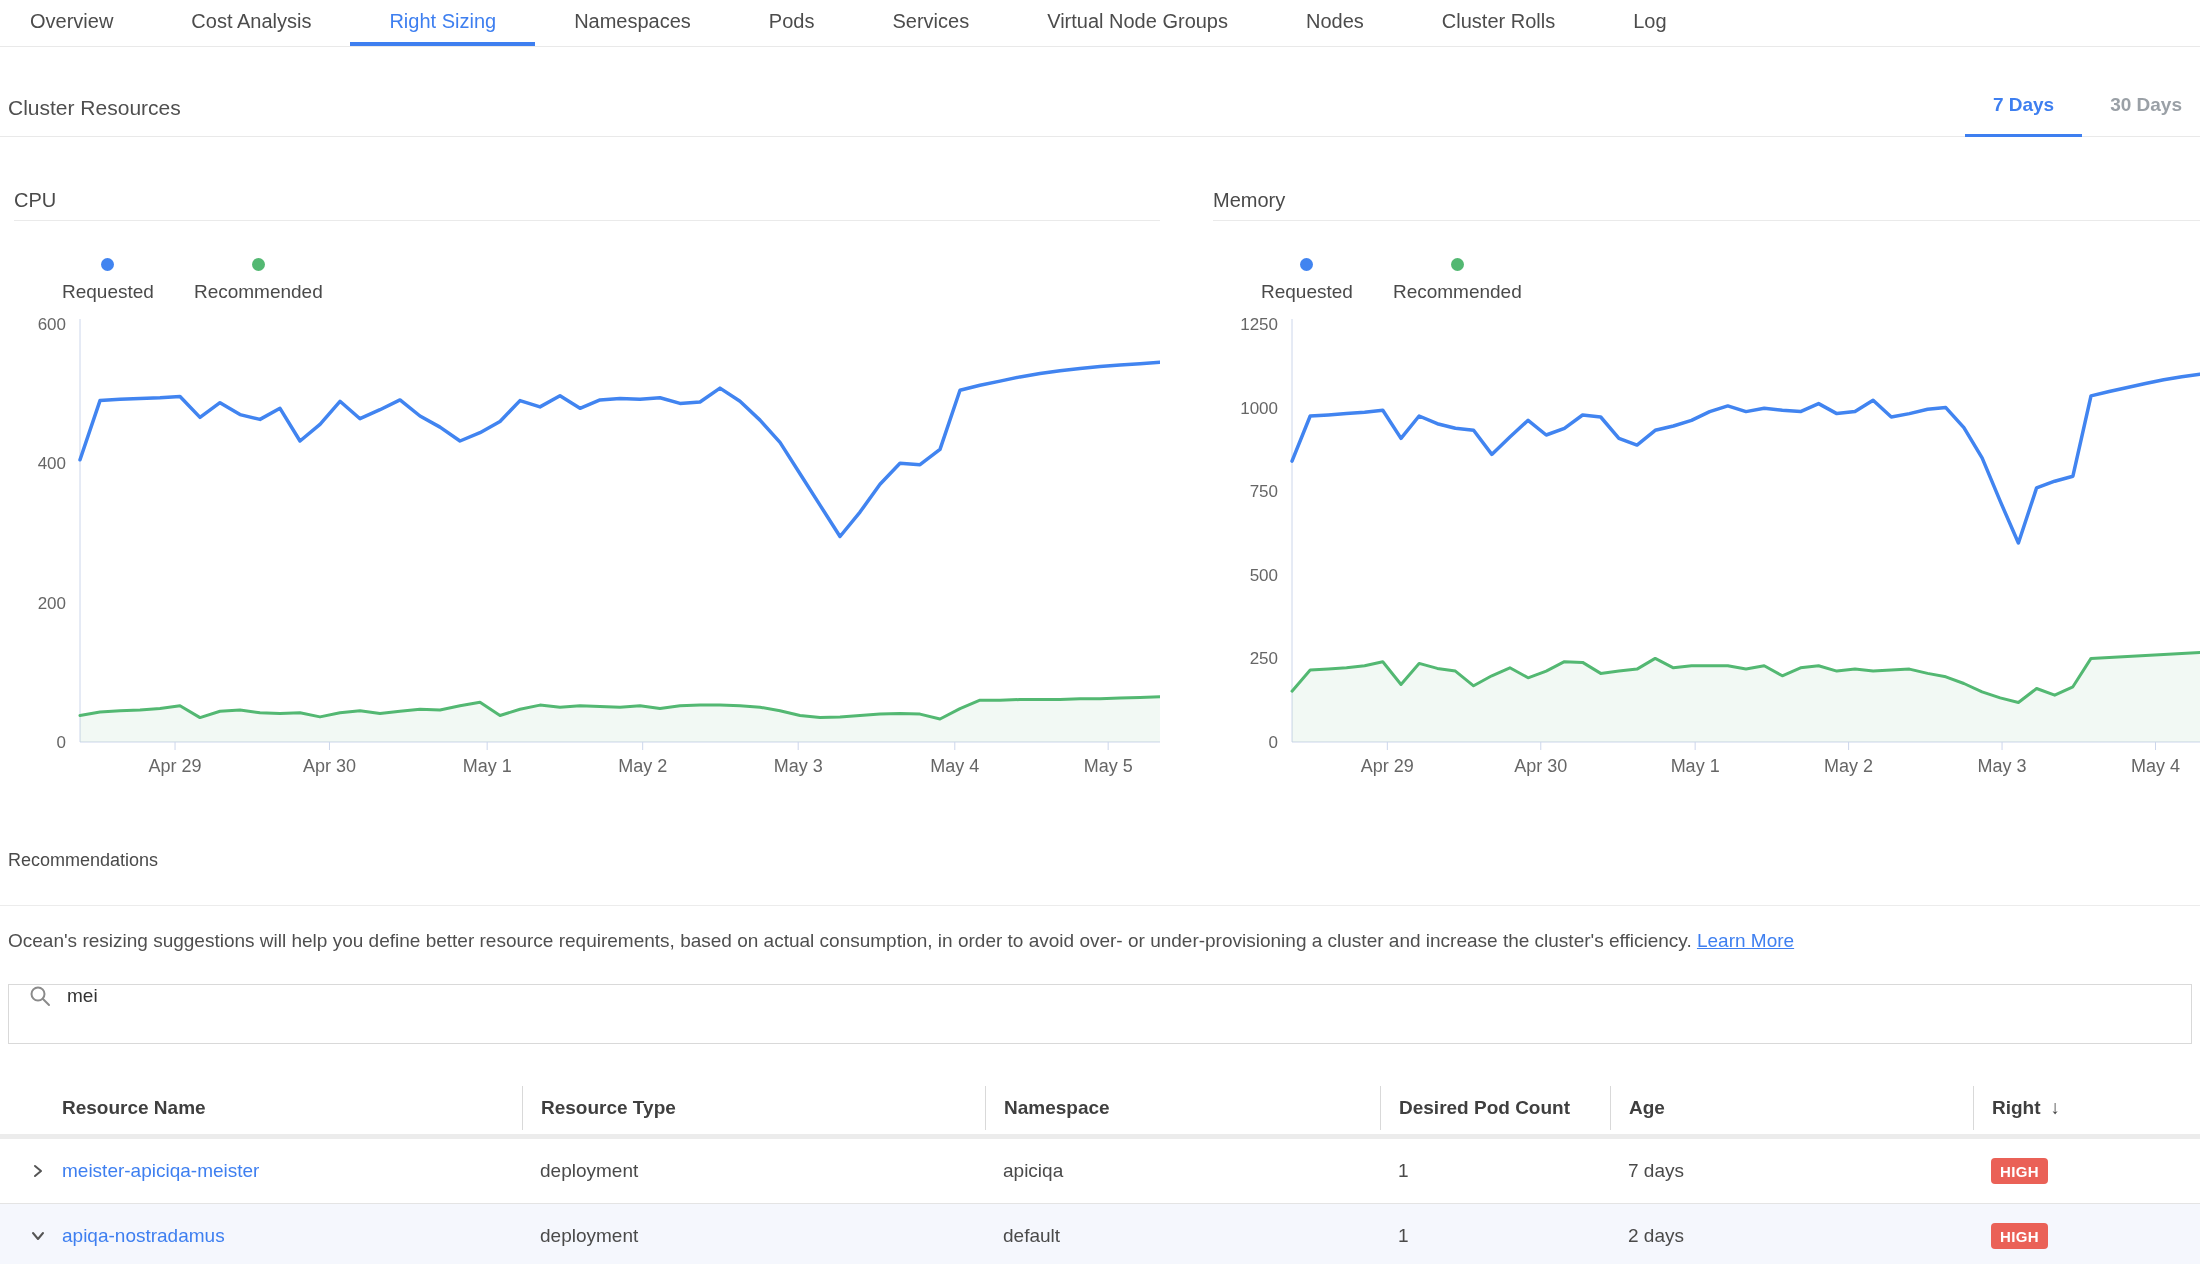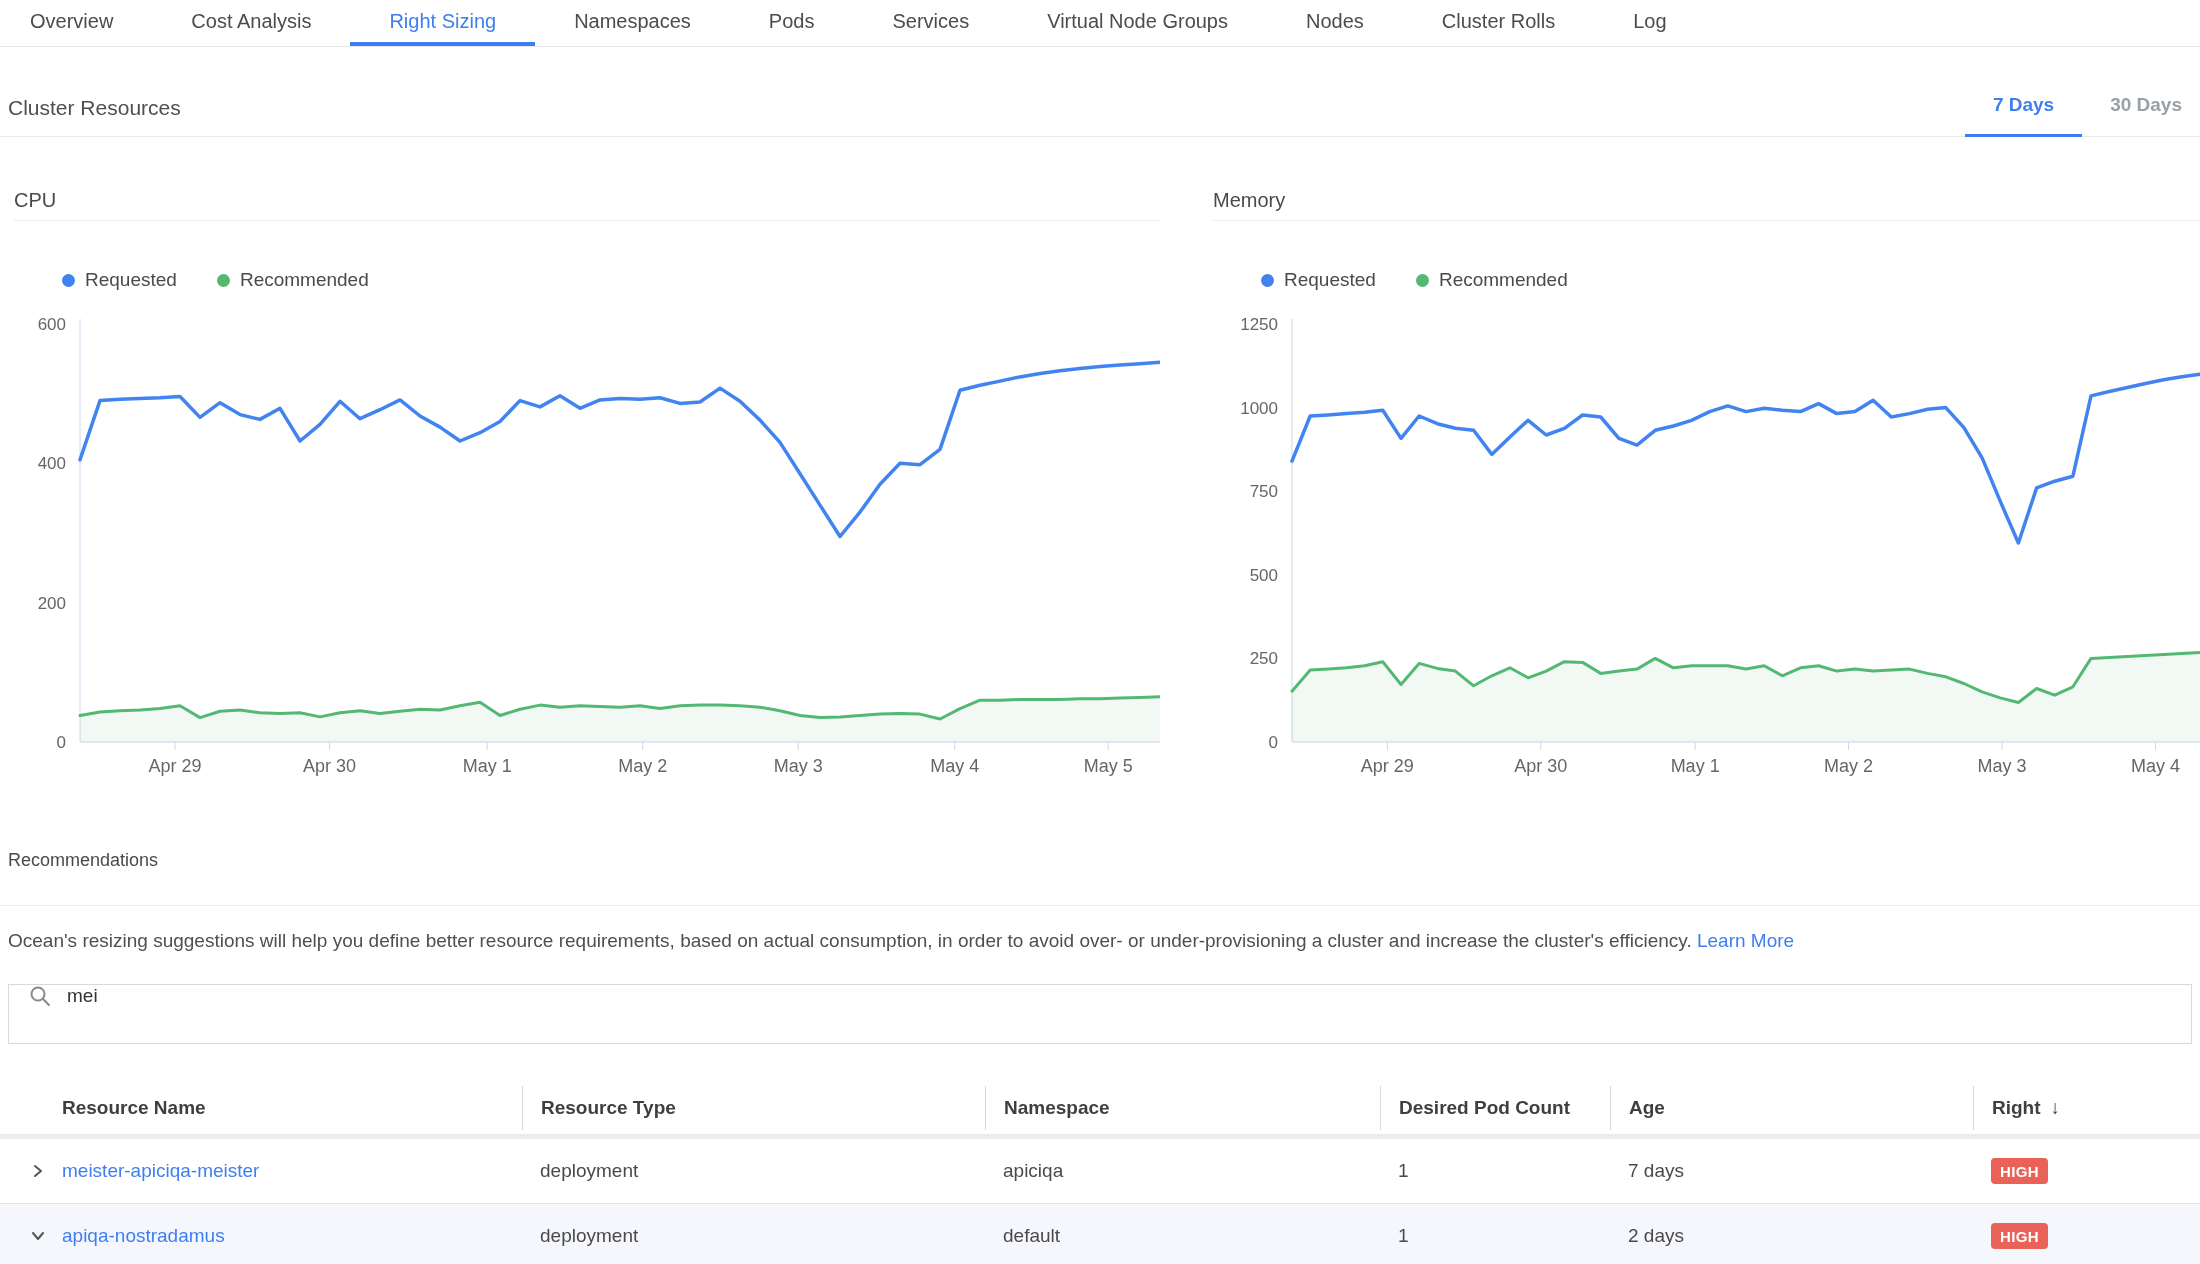--- a/index.html
+++ b/index.html
@@ -22,29 +22,29 @@
   .range-item:last-child { padding-right:18px; }
   .range-item.active { color:#3e7ff0; border-bottom-color:#3e7ff0; }
 
   
   .charts-row { display:flex; margin:44px 0 0 14px; gap:53px; }
   .chart-panel-left { width:1146px; flex:none; }
   .chart-panel-right { flex:1; min-width:0; overflow:hidden; }
   .chart-title { font-size:20px; font-weight:500; color:#4a4a4a; padding-bottom:8px;
     border-bottom:1px solid #eaeaea; margin-top:8px; }
   .legend { display:flex; align-items:center; gap:40px; margin:47px 0 0 48px; height:24px; }
-  .legend-item { display:flex; align-items:center; gap:10px; font-size:19px; color:#4a4a4a; }
+  .legend-item { display:flex; align-items:center; gap:10px; font-size:19px; color:#4a4a4a;flex-direction:column; }
   .legend-dot { width:13px; height:13px; border-radius:50%; }
   .chart-svg { margin-top:17px; }
 
   
   .rec-title { font-size:18px; font-weight:500; color:#4a4a4a; margin:64px 0 0 8px; line-height:26px; }
   .rec-divider { border-bottom:1px solid #ececec; margin-top:32px; }
   .rec-text { font-size:19px; color:#4f4f4f; margin:22px 8px 0; line-height:26px; }
-  .learn-more { color:#3e7ff0; cursor:pointer; }
+  .learn-more { color:#3e7ff0; text-decoration:underline; cursor:pointer; }
 
   
   .search-box { display:flex; align-items:flex-start; gap:16px; margin:30px 8px 0;
     height:60px; border:1px solid #d9d9d9; border-radius:0; padding:0 20px; }
   .search-box input { border:none; outline:none; font-size:19px; color:#333;
     font-family:"Liberation Sans", sans-serif; flex:1; background:transparent; }
 
   
   .table { margin-top:38px; }
   .thead, .tr { display:grid; grid-template-columns:522px 463px 395px 230px 363px 1fr; }

